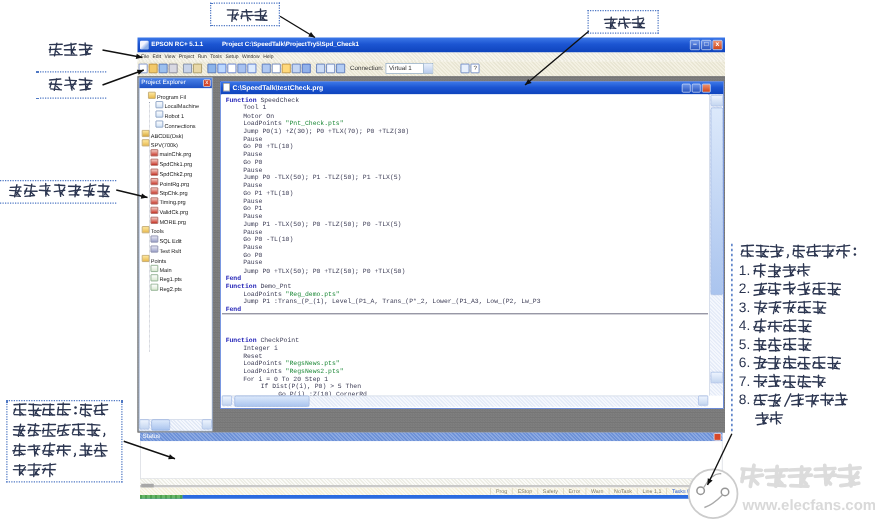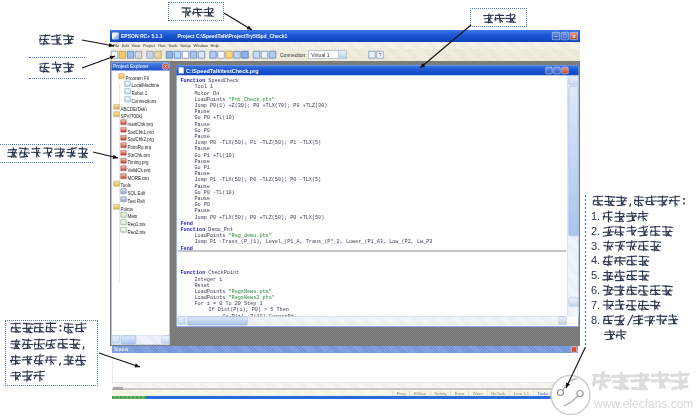--- a/index.html
+++ b/index.html
@@ -112,21 +112,21 @@
 .sf.blue { color:#2b5fd0; }
 .strip .r4 { height:6px; background:#2b6be0; position:relative; }
 .strip .r4 .green { position:absolute; left:0; top:0; width:68px; height:6px;
   background:repeating-linear-gradient(90deg,#4da24d 0 4px,#68b568 4px 8px); }
 
 
 .dotbox { position:absolute; border:1px dotted #4f78c4; }
 .dotline { position:absolute; border-top:1px dotted #4f78c4; height:0; }
 
 
-#wmwww { position:absolute; left:594px; top:397px; font-size:12px; font-weight:normal;
+#wmwww { position:absolute; left:594px; top:397px; font-size:12px; font-weight:bold;
   color:#d9d9d9; }
 </style></head>
 <body>
 <div id="stage">
 
   <div id="app">
       <div id="appz">
     <div class="titlebar"><span class="appico"></span>EPSON RC+ 5.1.1<span class="gap"></span>Project C:\SpeedTalk\ProjectTry5\Spd_Check1
       <span class="winbtns">
             <span class="wb">–</span>

